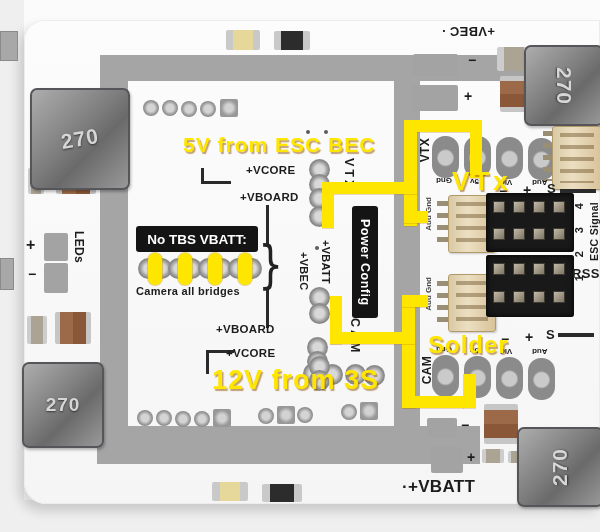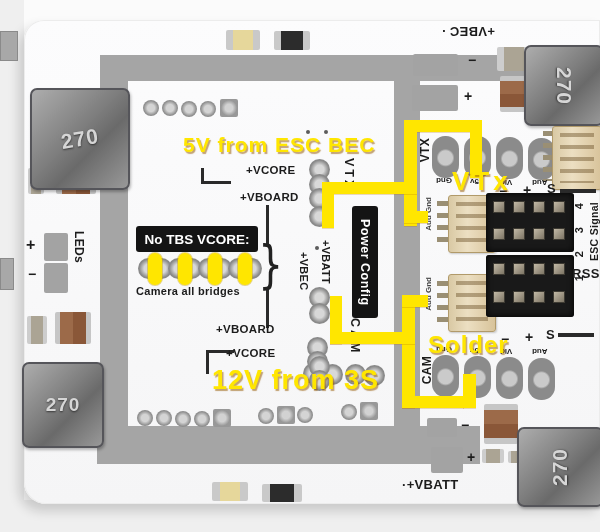--- a/index.html
+++ b/index.html
@@ -112,21 +112,21 @@
   <span class="slk sign" style="left:464px;top:88px">+</span>
   <div class="slk r180" style="left:428px;top:24px;width:80px;font-size:13px;text-align:center">
     <span>+VBEC</span>
     <span>·</span>
   </div>
 
   <div class="gpad" style="left:427px;top:418px;width:30px;height:19px"></div>
   <span class="slk sign" style="left:461px;top:417px">−</span>
   <div class="gpad" style="left:431px;top:447px;width:32px;height:26px"></div>
   <span class="slk sign" style="left:467px;top:449px">+</span>
-  <div class="slk" style="left:402px;top:477px;font-size:13px">
+  <div class="slk" style="left:402px;top:477px;font-size:17px">
     <span>·</span><span>+VBATT</span>
   </div>
 
   <span class="slk" style="left:26px;top:236px;font-size:16px">+</span>
   <div class="gpad" style="left:44px;top:233px;width:24px;height:28px"></div>
   <div class="slk vt" style="left:72px;top:231px;font-size:12px">LEDs</div>
   <span class="slk sign" style="left:28px;top:266px">−</span>
   <div class="gpad" style="left:44px;top:263px;width:24px;height:30px"></div>
 
   <i class="pc" style="left:143px;top:100px"></i>
@@ -176,21 +176,21 @@
   <div class="slk vt" style="left:348px;top:318px;font-size:12.5px;letter-spacing:3px">CAM</div>
   <div class="blkbox" style="left:352px;top:206px;width:26px;height:112px">
     <span class="vt" style="font-size:12.5px;letter-spacing:.5px">Power Config</span>
   </div>
   <span class="slk" style="left:216px;top:323px">+VBOARD</span>
   <span class="slk" style="left:226px;top:347px">+VCORE</span>
   <div class="line" style="left:206px;top:350px;width:28px;height:3px"></div>
   <div class="line" style="left:206px;top:350px;width:3px;height:24px"></div>
 
   <div class="blkbox" style="left:136px;top:226px;width:122px;height:26px;font-size:13.5px">
-    <span>No TBS VCORE:</span>
+    <span>No TBS VBATT:</span>
   </div>
   <i class="pc2" style="left:138px;top:258px"></i>
   <i class="pc2" style="left:151px;top:258px"></i>
   <i class="pc2" style="left:168px;top:258px"></i>
   <i class="pc2" style="left:181px;top:258px"></i>
   <i class="pc2" style="left:198px;top:258px"></i>
   <i class="pc2" style="left:211px;top:258px"></i>
   <i class="pc2" style="left:228px;top:258px"></i>
   <i class="pc2" style="left:241px;top:258px"></i>
   <div class="ybr" style="left:148px;top:253px"></div>

